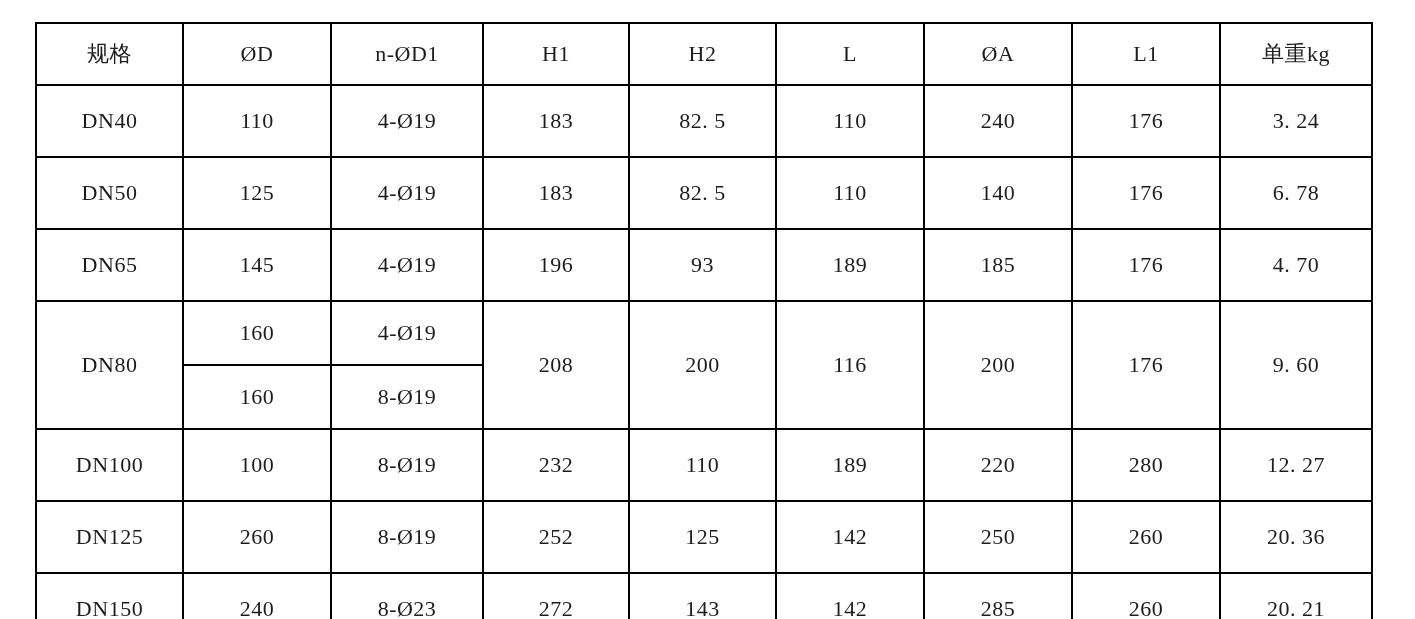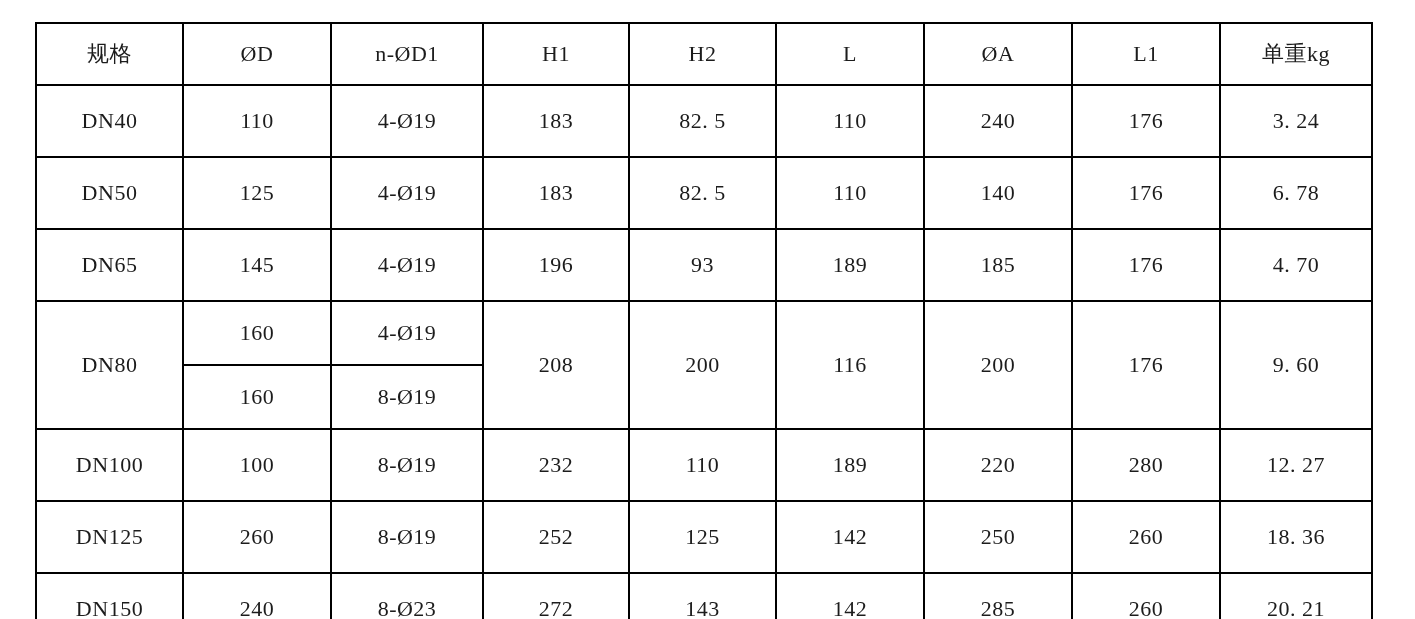--- a/index.html
+++ b/index.html
@@ -137,21 +137,21 @@
 
       <tr class="data-row">
         <td>DN125</td>
         <td>260</td>
         <td>8-Ø19</td>
         <td>252</td>
         <td>125</td>
         <td>142</td>
         <td>250</td>
         <td>260</td>
-        <td>18. 36</td>
+        <td>20. 36</td>
       </tr>
 
       <tr class="data-row">
         <td>DN150</td>
         <td>240</td>
         <td>8-Ø23</td>
         <td>272</td>
         <td>143</td>
         <td>142</td>
         <td>285</td>

